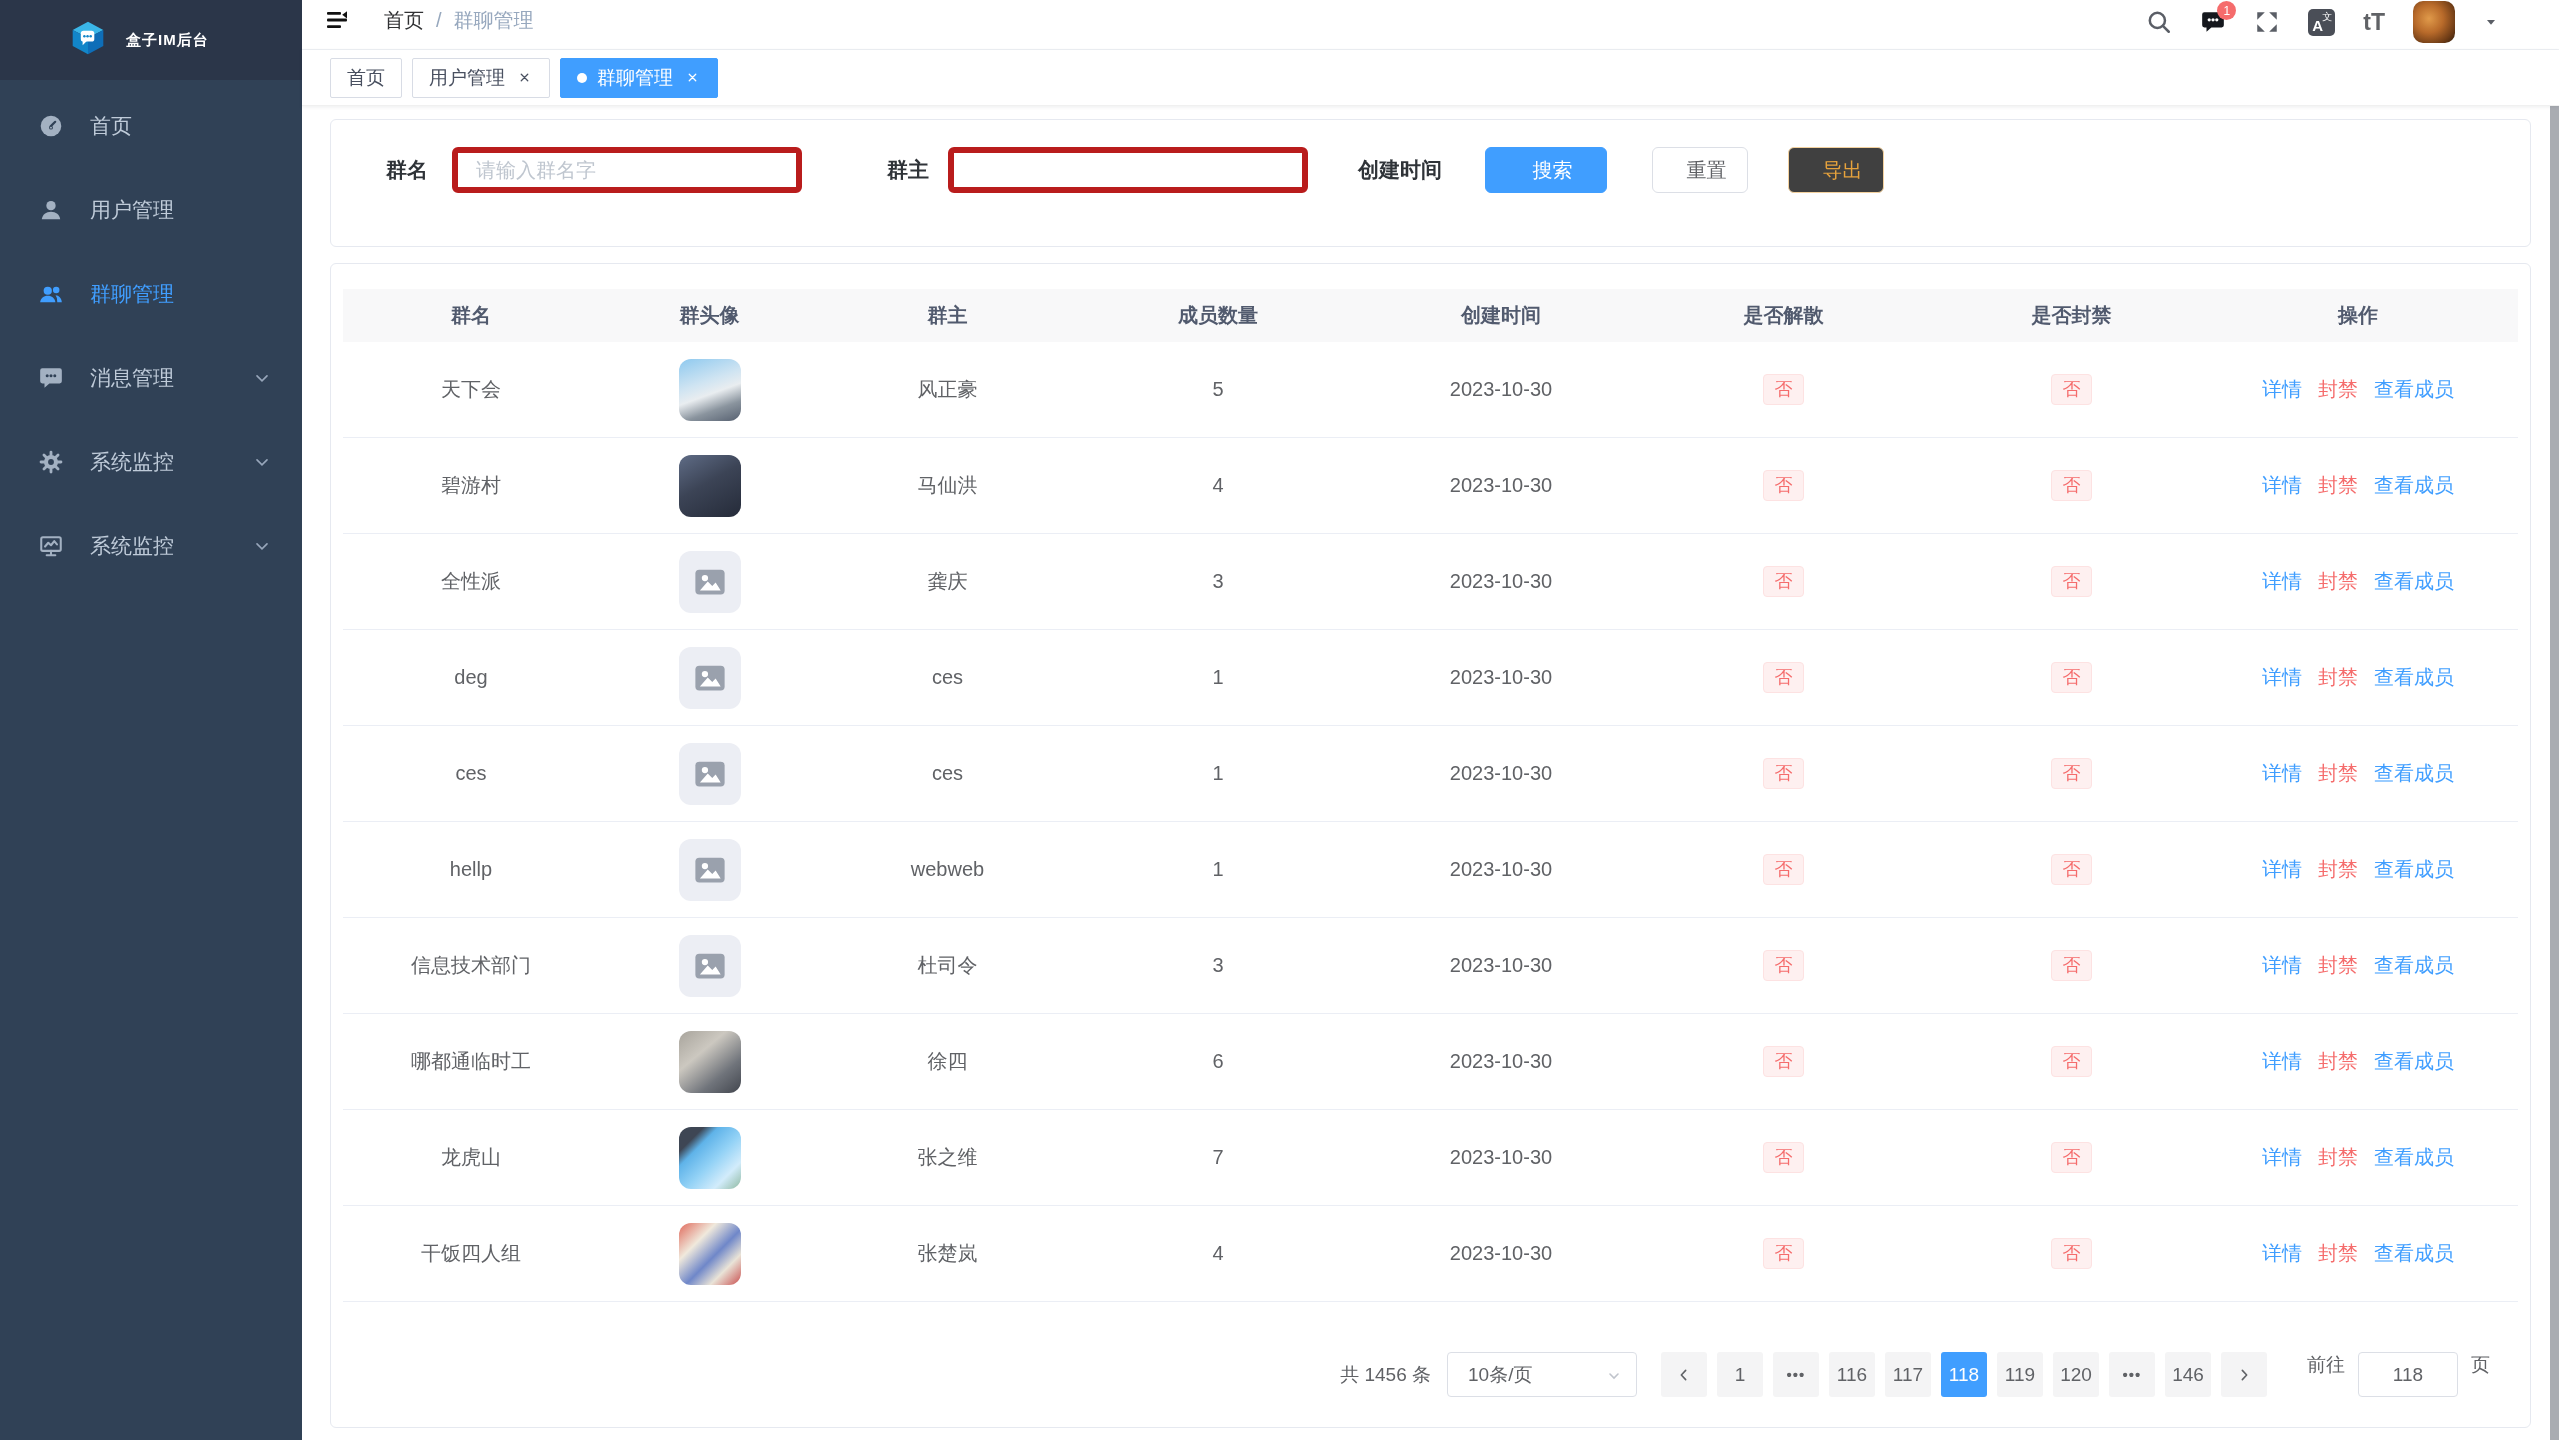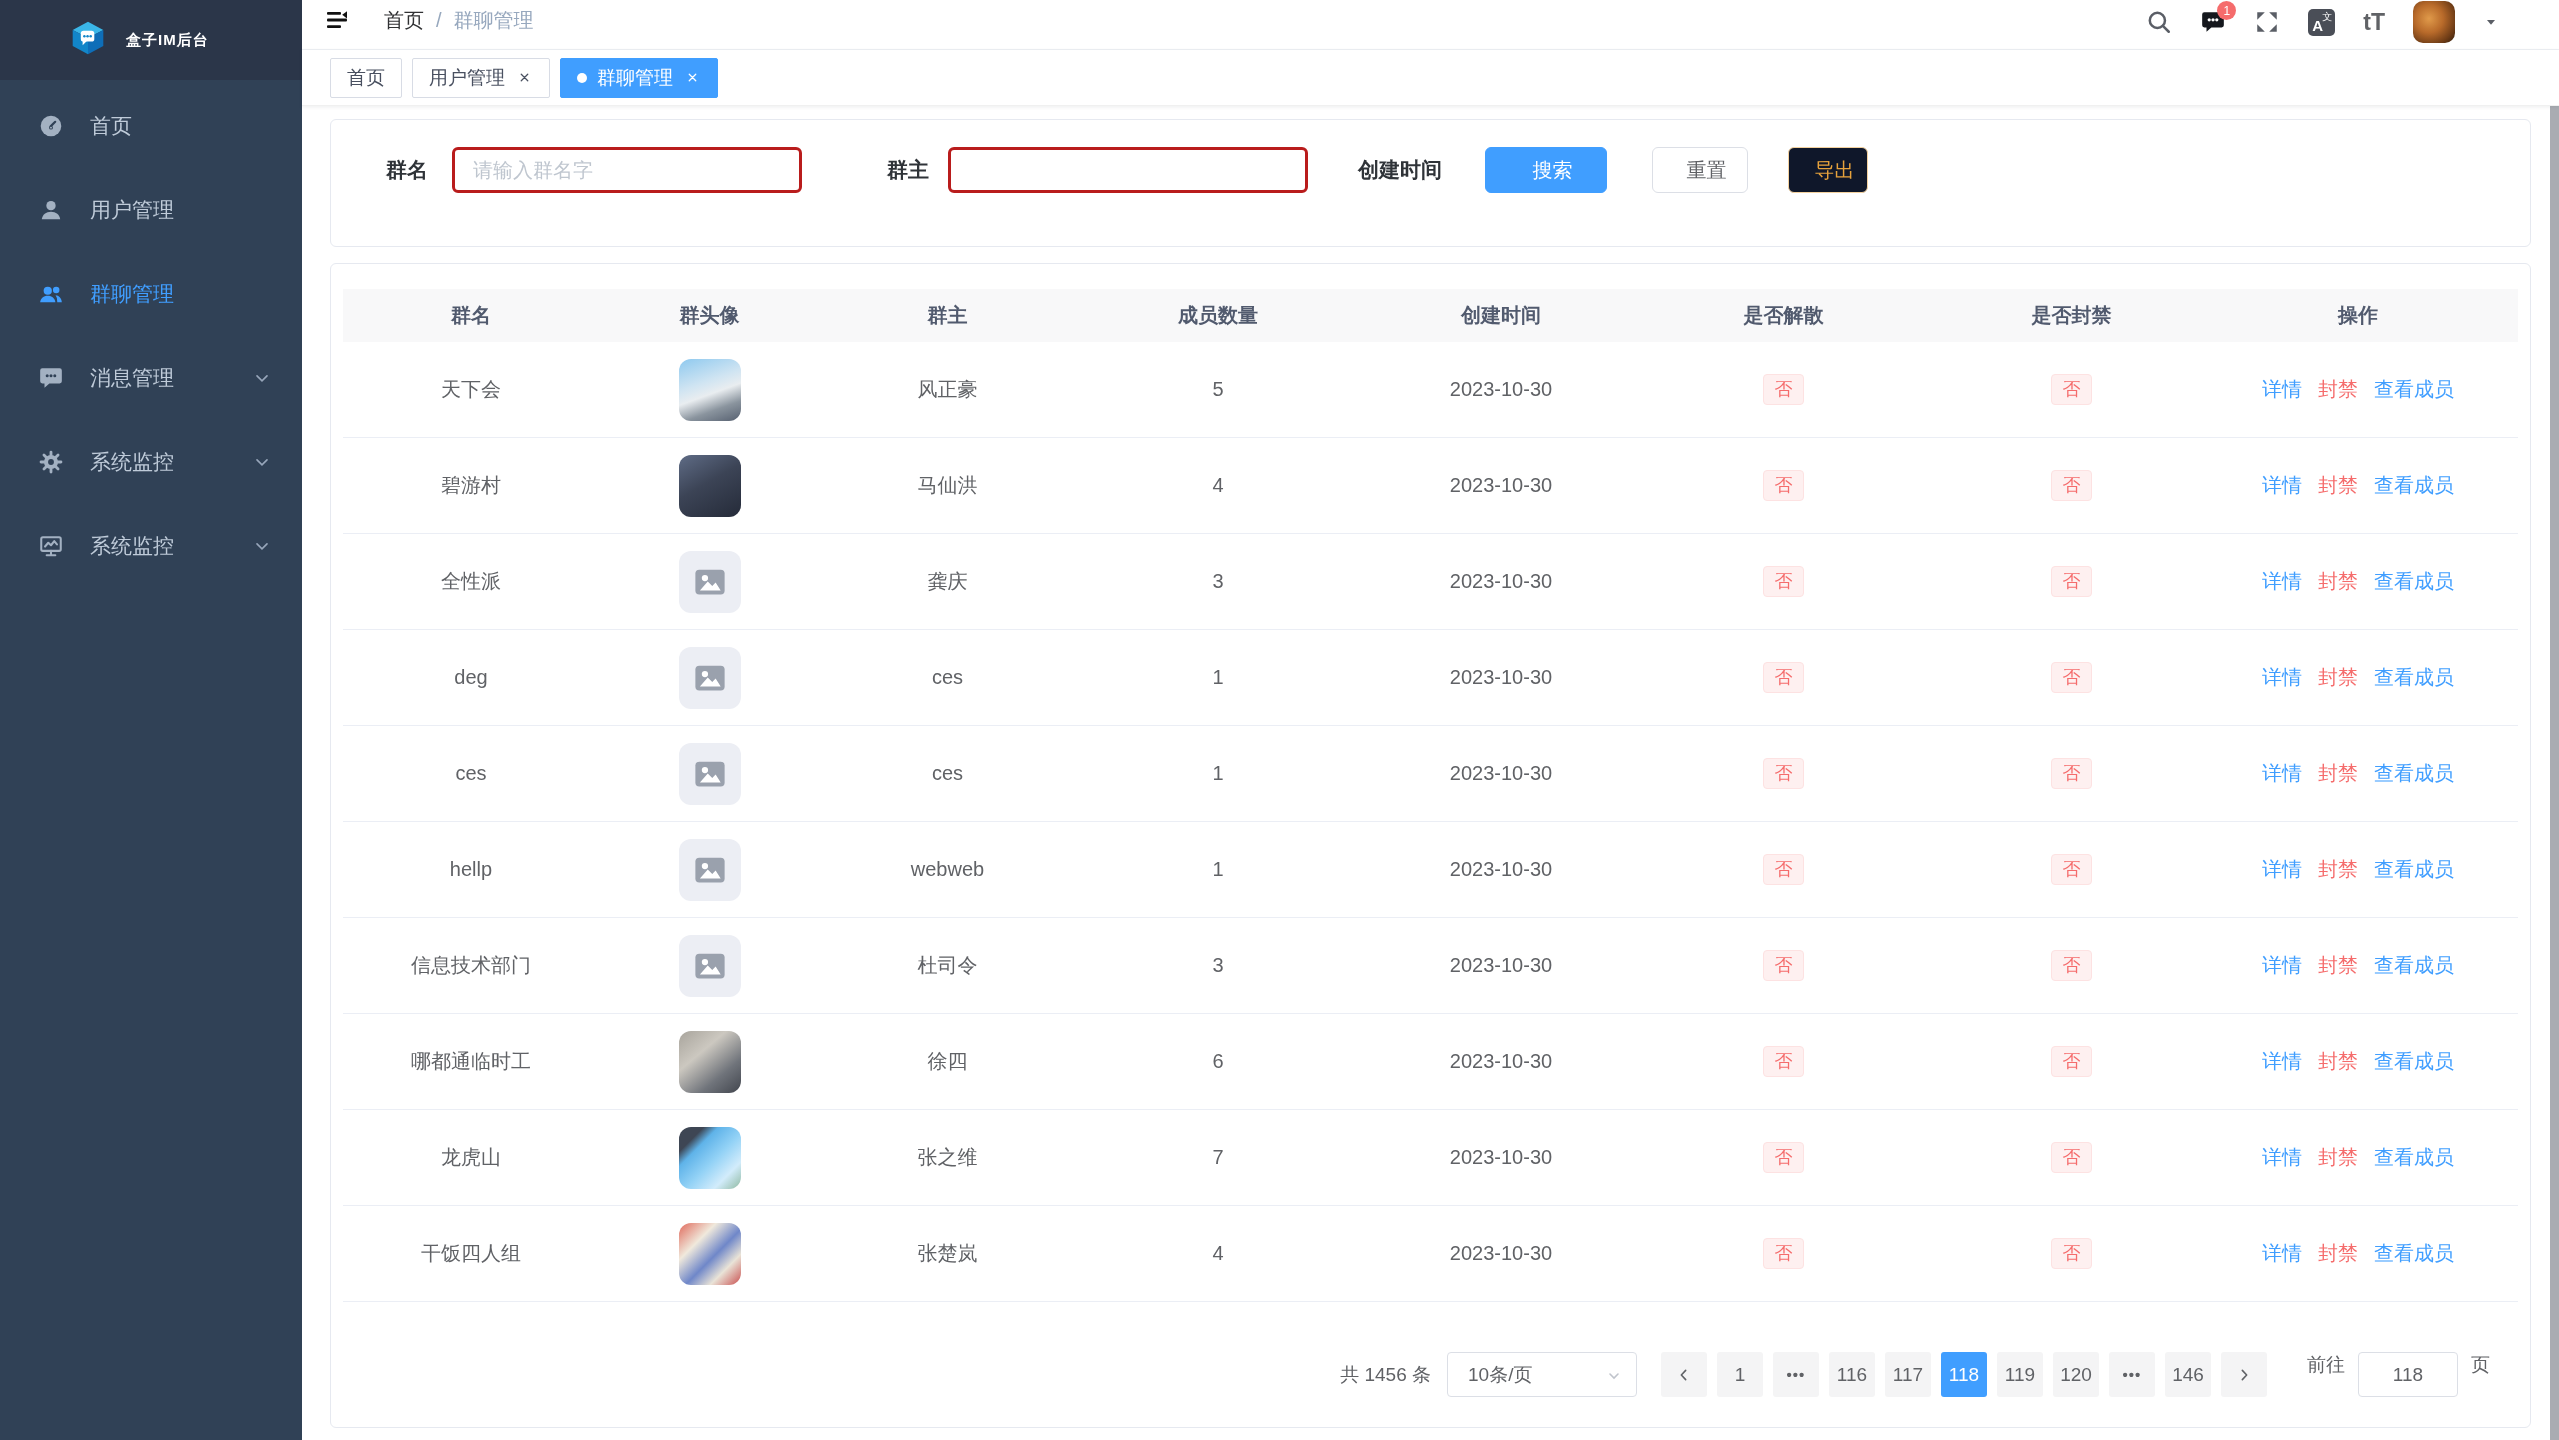--- a/index.html
+++ b/index.html
@@ -55,36 +55,36 @@
   .tab.closable .tab-close { display: inline-flex; }
 
   .content { padding: 13px 28px 0 28px; flex: 1; background: #fff; }
   .card { border: 1px solid #e6e9f0; border-radius: 6px; background: #fff; }
 
   
   .search-card { height: 128px; padding: 27px 28px 0 28px; margin-bottom: 16px; }
   .filter-row { display: flex; align-items: center; height: 46px; }
   .f-label { font-size: 21px; font-weight: bold; color: #2f3338; white-space: nowrap; }
   .lbl-name { margin-left: 27px; }
-  .f-input { height: 46px; border: 3px solid #b91c1c; border-radius: 6px; font-size: 20px; color: #606266; padding: 0 18px; outline: none; background: #fff; }
+  .f-input { height: 46px; border: 6px solid #b91c1c; border-radius: 6px; font-size: 20px; color: #606266; padding: 0 18px; outline: none; background: #fff; }
   .f-input::placeholder { color: #bfc6cf; }
   .inp-name { width: 350px; margin-left: 24px; }
   .lbl-owner { margin-left: 85px; }
   .inp-owner { width: 360px; margin-left: 19px; }
   .lbl-time { margin-left: 50px; }
   .date-range { width: 510px; height: 46px; margin-left: 23px; border: 1px solid #dcdfe6; border-radius: 6px; display: flex; align-items: center; padding: 0 16px; cursor: pointer; }
   .date-range .cal-icon { width: 22px; height: 22px; color: #b6bcc6; flex: 0 0 22px; }
   .date-range .cal-icon svg { width: 100%; height: 100%; }
   .date-ph { flex: 1; text-align: center; color: #bfc6cf; font-size: 20px; }
   .date-sep { color: #606266; font-size: 20px; padding: 0 6px; }
   .btn { height: 46px; border-radius: 6px; border: 1px solid transparent; display: inline-flex; align-items: center; justify-content: center; gap: 13px; font-size: 20px; cursor: pointer; padding: 0 36px; white-space: nowrap; }
   .btn svg { width: 19px; height: 19px; }
   .btn-search { background: #409eff; border-color: #409eff; color: #fff; margin-left: 43px; width: 122px; }
   .btn-reset { background: #fff; border-color: #dcdfe6; color: #606266; margin-left: 45px; width: 96px; }
-  .btn-export { background: #0f172a; border-color: #f3d19e; color: #e6a23c; margin-left: 40px; width: 80px; }
+  .btn-export { background: #404040; border-color: #f3d19e; color: #e6a23c; margin-left: 40px; width: 96px; }
 
   
   .table-card { padding: 25px 12px 30px 12px; }
   .grid-head, .grid-row { display: grid; grid-template-columns: 256px 221px 255px 286px 280px 285px 291px 282px; align-items: center; }
   .grid-head { height: 53px; background: #f8f8f9; color: #515a6e; font-weight: bold; font-size: 20px; }
   .gh-cell, .gr-cell { text-align: center; }
   .grid-row { height: 96px; border-bottom: 1px solid #ebeef5; font-size: 20px; color: #606266; }
   .avatar-cell { display: flex; justify-content: center; }
   .row-avatar { width: 62px; height: 62px; border-radius: 12px; background: #eceef4; display: flex; align-items: center; justify-content: center; overflow: hidden; }
   .row-avatar svg { width: 36px; height: 36px; }

